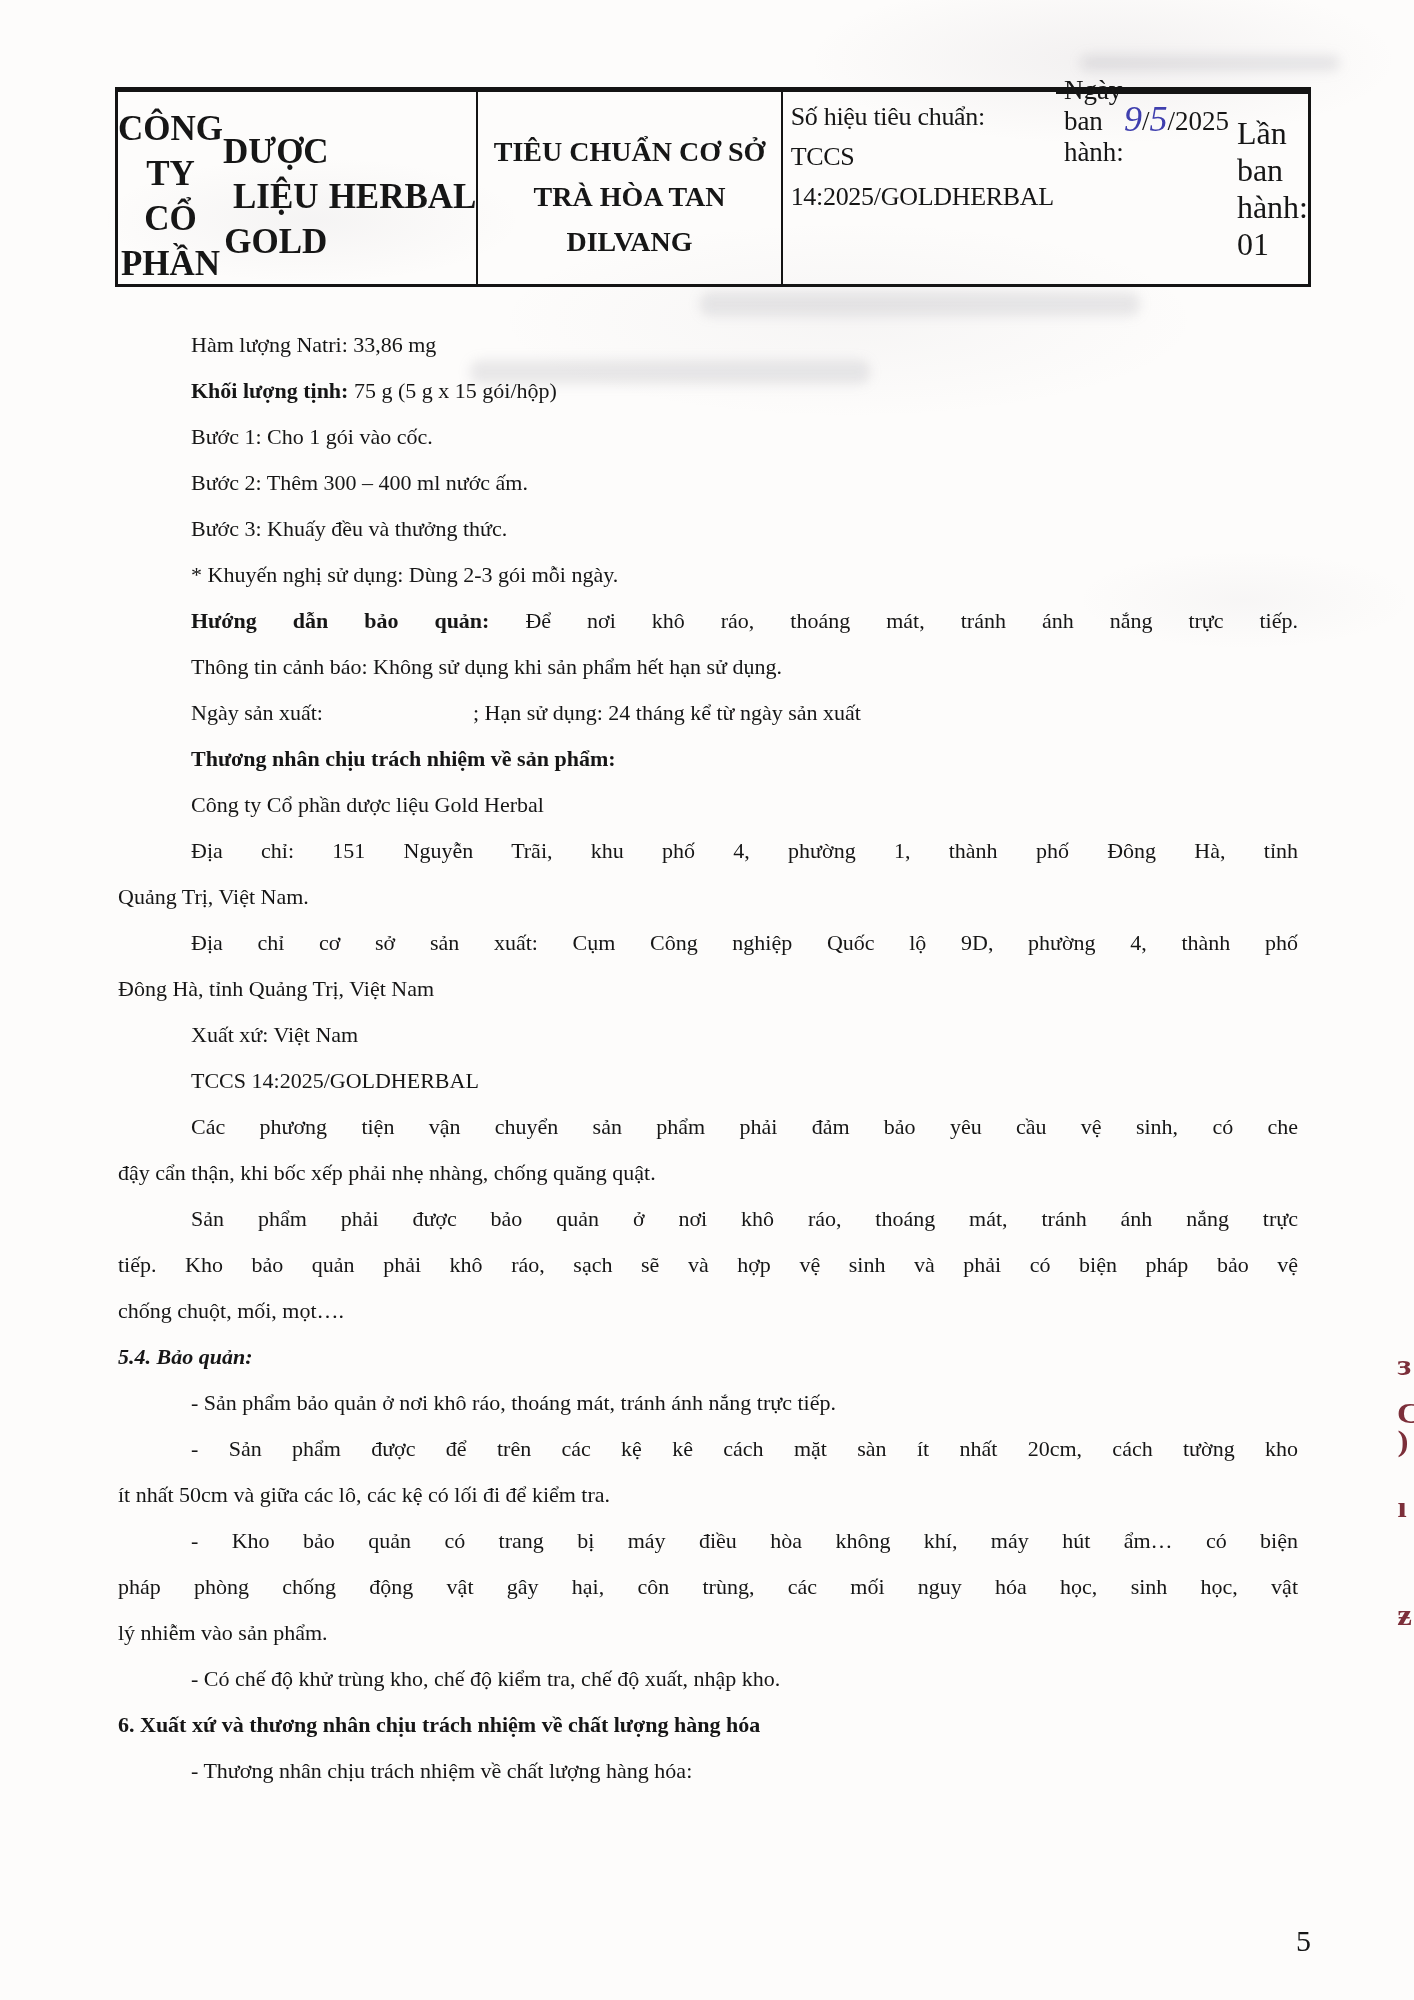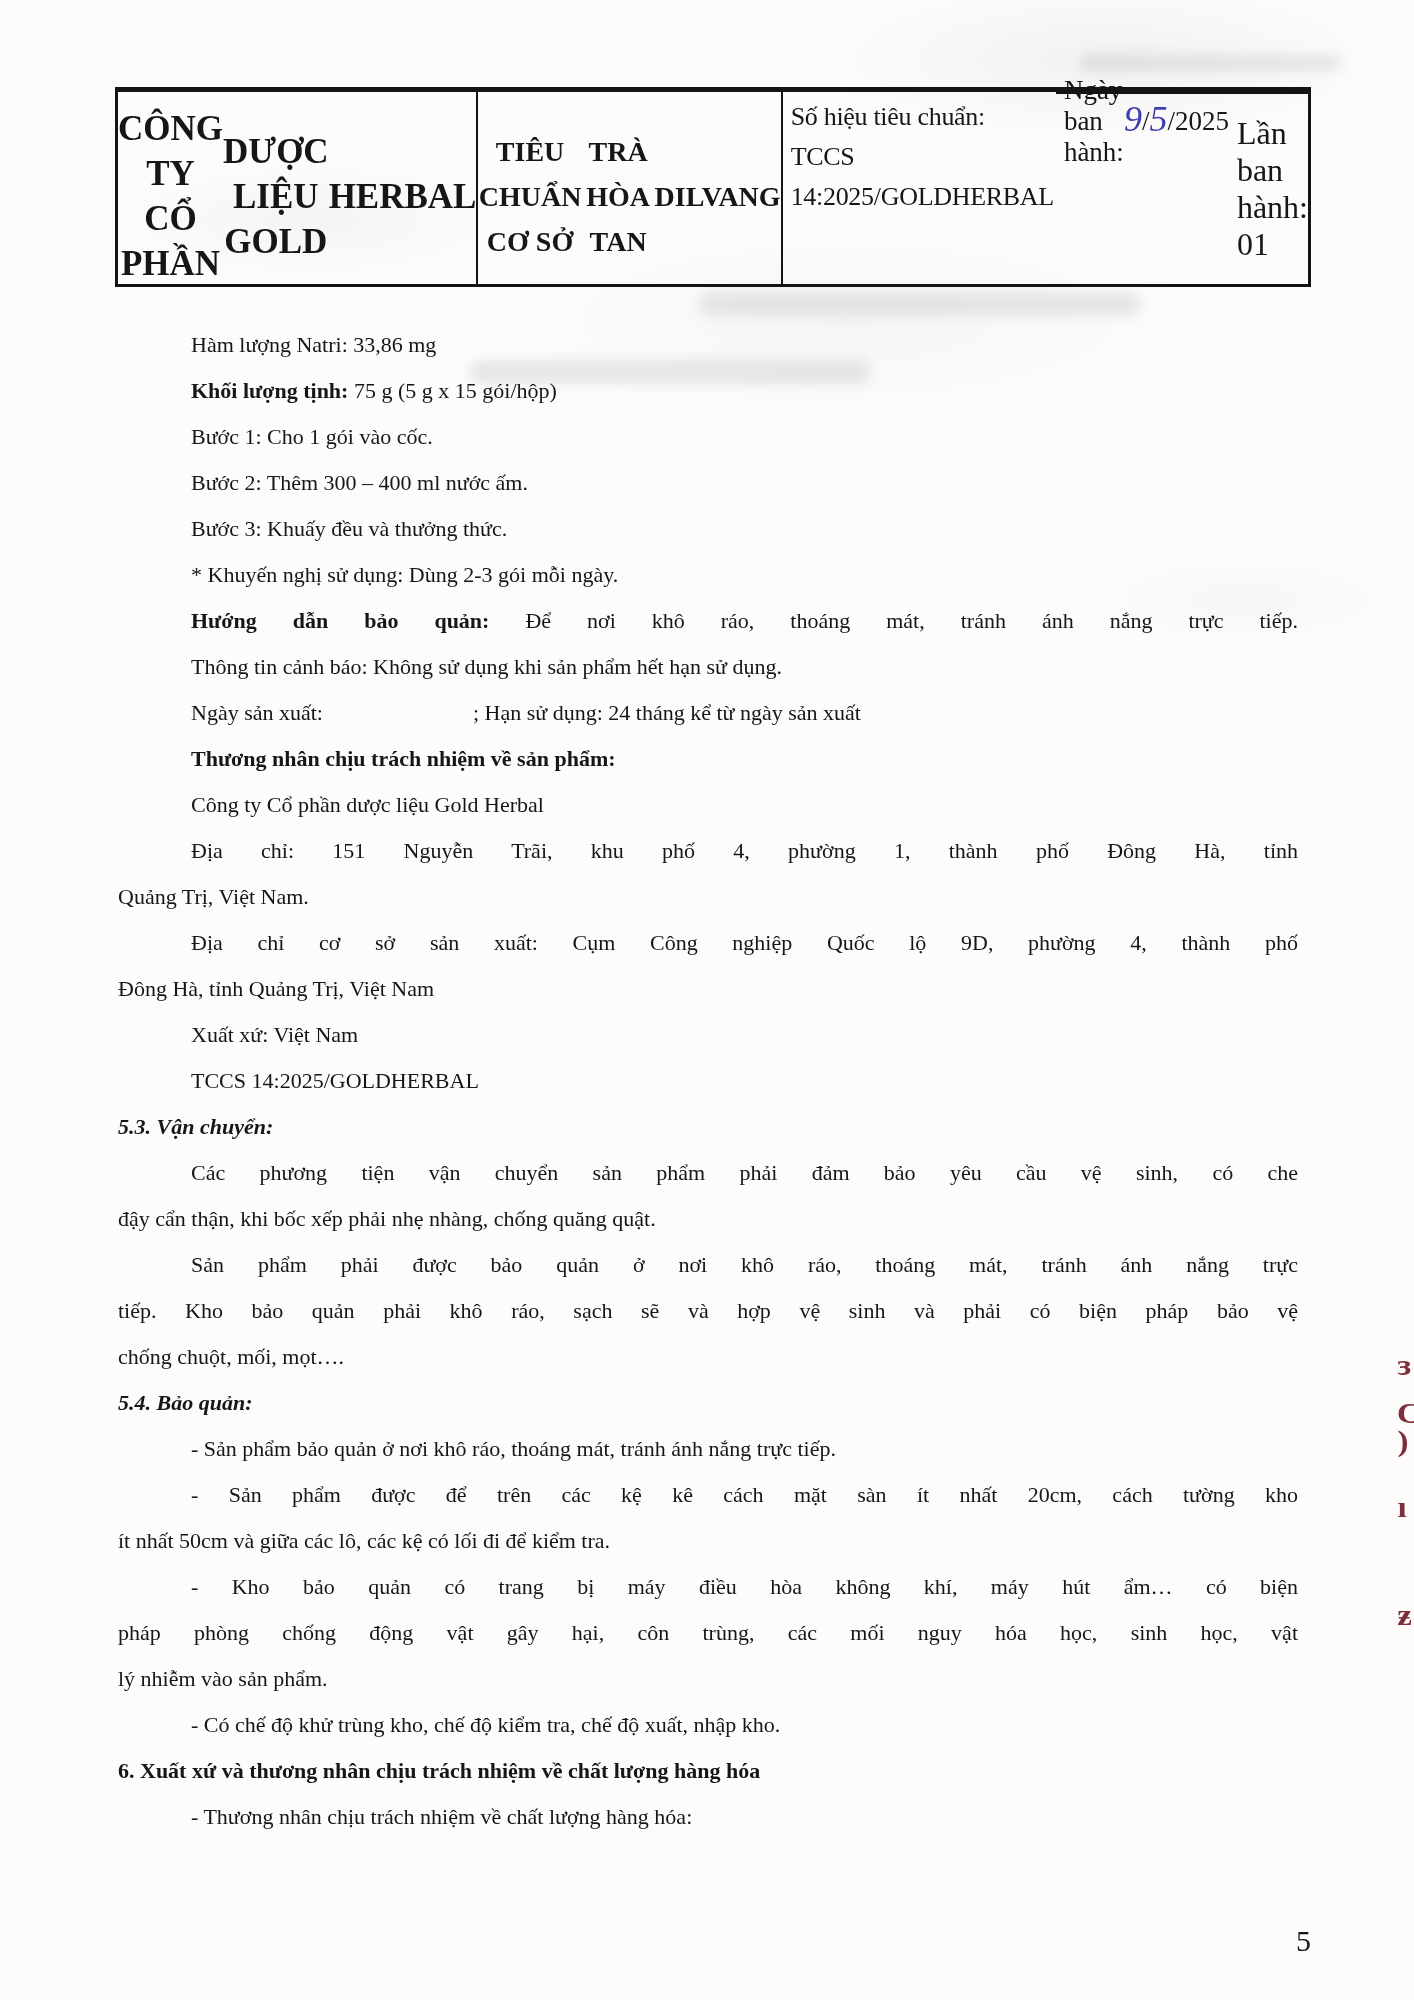--- a/index.html
+++ b/index.html
@@ -37,21 +37,21 @@
     background:transparent;
   }
   .doc-table *{box-sizing:border-box;}
   .cell-company{
     width:430px;display:flex;flex-direction:row;justify-content:center;align-items:center;
     padding-top:16px;
     font-weight:bold;font-size:35px;line-height:45px;text-align:center;
   }
   .cell-standard{
     width:372px;border-left:2px solid #141414;
-    display:flex;flex-direction:row;justify-content:center;align-items:center;
+    display:flex;flex-direction:column;justify-content:center;align-items:center;
     padding-top:16px;
     font-weight:bold;font-size:28px;line-height:45px;text-align:center;
   }
   .cell-meta{
     flex:1;border-left:2px solid #141414;
     display:flex;flex-direction:row;
     font-size:26px;
   }
   .meta-row1{height:89px;padding:5px 2px 0 8px;line-height:40px;letter-spacing:-.3px;}
   .meta-row2{height:56px;border-top:2px solid #141414;display:flex;align-items:center;padding-left:8px;font-size:27px;}
@@ -137,21 +137,20 @@
       <div class="line indent"><span class="">Thông tin cảnh báo: Không sử dụng khi sản phẩm hết hạn sử dụng.</span></div>
       <div class="line indent"><span class="">Ngày sản xuất:</span><span class="gap-spacer" style="width: 150px;"></span><span class="">; Hạn sử dụng: 24 tháng kể từ ngày sản xuất</span></div>
       <div class="line indent"><span class="seg-b ">Thương nhân chịu trách nhiệm về sản phẩm:</span></div>
       <div class="line indent"><span class="">Công ty Cổ phần dược liệu Gold Herbal</span></div>
       <div class="line indent justify"><span class="">Địa chỉ: 151 Nguyễn Trãi, khu phố 4, phường 1, thành phố Đông Hà, tỉnh</span></div>
       <div class="line"><span class="">Quảng Trị, Việt Nam.</span></div>
       <div class="line indent justify"><span class="">Địa chỉ cơ sở sản xuất: Cụm Công nghiệp Quốc lộ 9D, phường 4, thành phố</span></div>
       <div class="line"><span class="">Đông Hà, tỉnh Quảng Trị, Việt Nam</span></div>
       <div class="line indent"><span class="">Xuất xứ: Việt Nam</span></div>
       <div class="line indent"><span class="">TCCS 14:2025/GOLDHERBAL</span></div>
-      <div class="line"><span class="seg-b seg-i">5.3. Vận chuyển:</span></div>
       <div class="line indent justify"><span class="">Các phương tiện vận chuyển sản phẩm phải đảm bảo yêu cầu vệ sinh, có che</span></div>
       <div class="line"><span class="">đậy cẩn thận, khi bốc xếp phải nhẹ nhàng, chống quăng quật.</span></div>
       <div class="line indent justify"><span class="">Sản phẩm phải được bảo quản ở nơi khô ráo, thoáng mát, tránh ánh nắng trực</span></div>
       <div class="line justify"><span class="">tiếp. Kho bảo quản phải khô ráo, sạch sẽ và hợp vệ sinh và phải có biện pháp bảo vệ</span></div>
       <div class="line"><span class="">chống chuột, mối, mọt….</span></div>
       <div class="line"><span class="seg-b seg-i">5.4. Bảo quản:</span></div>
       <div class="line indent"><span class="">- Sản phẩm bảo quản ở nơi khô ráo, thoáng mát, tránh ánh nắng trực tiếp.</span></div>
       <div class="line indent justify"><span class="">- Sản phẩm được để trên các kệ kê cách mặt sàn ít nhất 20cm, cách tường kho</span></div>
       <div class="line"><span class="">ít nhất 50cm và giữa các lô, các kệ có lối đi để kiểm tra.</span></div>
       <div class="line indent justify"><span class="">- Kho bảo quản có trang bị máy điều hòa không khí, máy hút ẩm… có biện</span></div>

